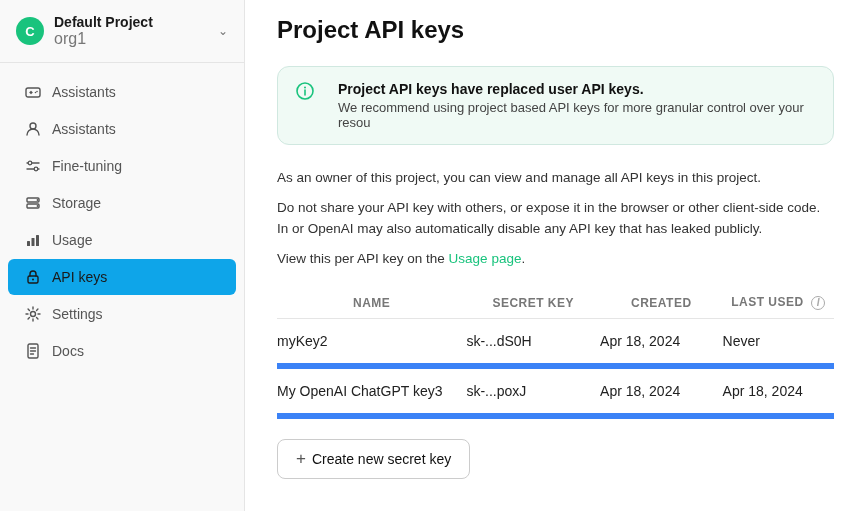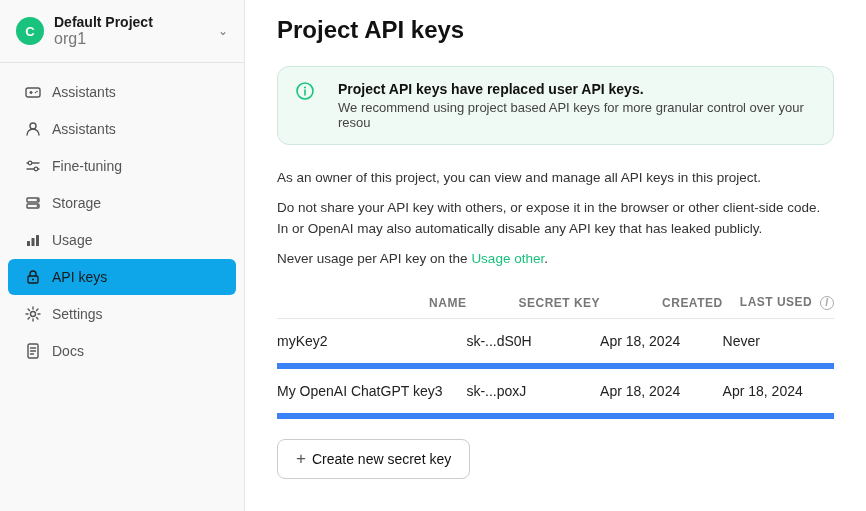--- a/index.html
+++ b/index.html
@@ -172,21 +172,21 @@
     }
 
     
     .api-table {
       width: 100%;
       border-collapse: collapse;
       margin-bottom: 20px;
     }
 
     .api-table th {
-      text-align: right;
+      text-align: center;
       font-size: 12px;
       font-weight: 600;
       color: #777;
       text-transform: uppercase;
       letter-spacing: 0.04em;
       padding: 8px 0;
       border-bottom: 1px solid #e5e5e5;
       margin-top: 40px;
     }
 
@@ -367,21 +367,21 @@
       <div class="banner-title">Project API keys have replaced user API keys.</div>
       <div class="banner-desc">We recommend using project based API keys for more granular control over your resou</div>
     </div>
   </div>
 
   
   <div class="description-block">
     <p>As an owner of this project, you can view and manage all API keys in this project.</p>
     <p>Do not share your API key with others, or expose it in the browser or other client-side code. In or OpenAI may also automatically disable any API key that has leaked publicly.</p>
     <p>
-      <span>Never usage per API key on the </span><a class="usage-link" href="#">Usage other</a><span>.</span>
+      <span>View this per API key on the </span><a class="usage-link" href="#">Usage page</a><span>.</span>
     </p>
   </div>
 
   
   <table class="api-table">
     <thead>
       <tr>
         <th class="col-name">NAME</th>
         <th class="col-secret">SECRET KEY</th>
         <th class="col-created">CREATED</th>

